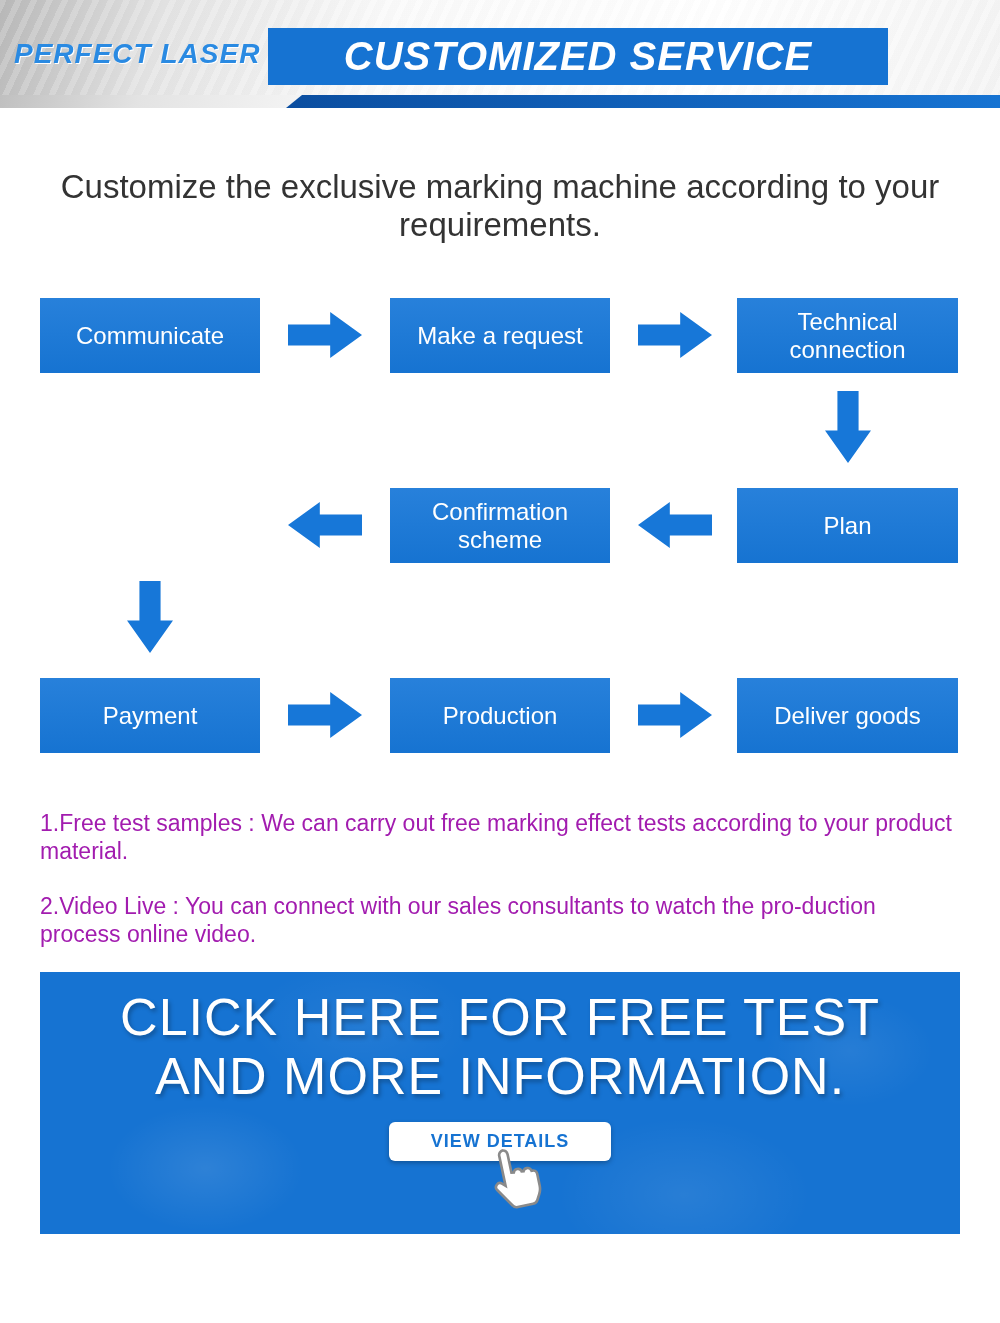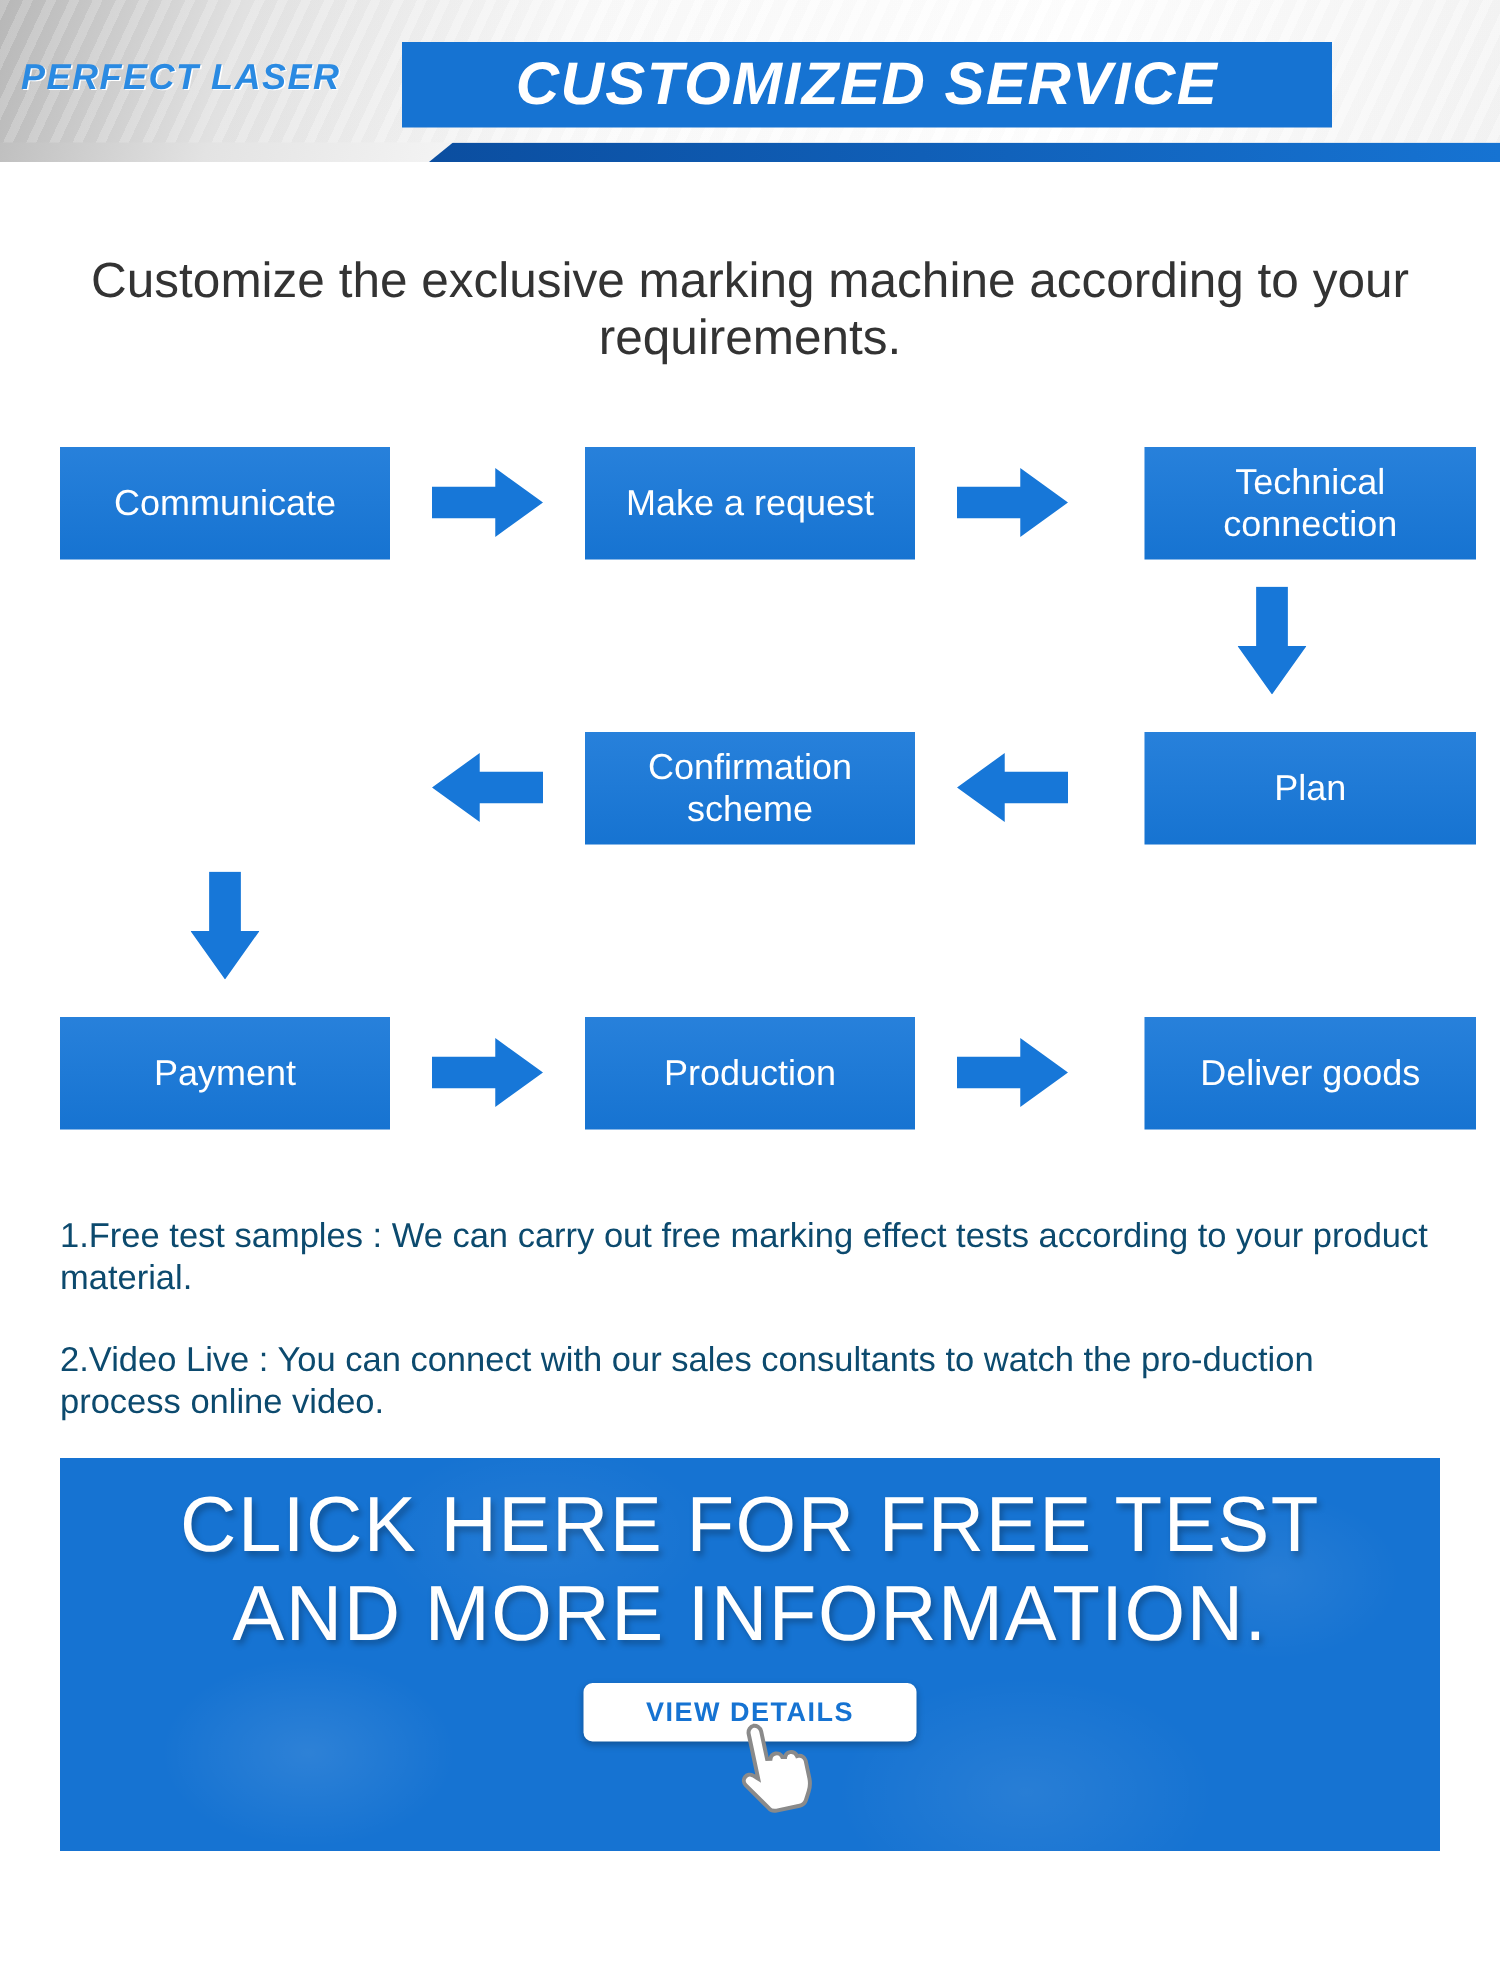--- a/index.html
+++ b/index.html
@@ -11,21 +11,21 @@
 
   
   .header { position:relative; height:108px;
     background:linear-gradient(105deg,#b9b9b9 0%,#e3e3e3 16%,#fafafa 38%,#ffffff 70%,#f4f4f4 100%);
   }
   .header::after { content:""; position:absolute; left:0; top:0; width:100%; height:95px;
     background:repeating-linear-gradient(115deg, rgba(255,255,255,0.5) 0 6px, rgba(0,0,0,0.03) 6px 14px);
     opacity:.35; pointer-events:none;
   }
   .logo { position:absolute; left:14px; top:38px; z-index:2;
-    font-size:24px; font-weight:bold; font-style:italic; letter-spacing:1px;
+    font-size:28px; font-weight:bold; font-style:italic; letter-spacing:1px;
     color:#2a8ae2; text-shadow:1px 1px 0 #ffffff;
   }
   .title-bar { position:absolute; left:268px; top:28px; width:620px; height:57px;
     background:#1673d2; display:flex; align-items:center; justify-content:center; z-index:2;
   }
   .title-bar span { color:#fff; font-size:40px; font-weight:bold; font-style:italic; letter-spacing:1px; }
   .stripe { position:absolute; left:286px; top:95px; width:714px; height:13px; z-index:2;
     background:linear-gradient(90deg,#0b4ea0,#1673d2);
     clip-path:polygon(16px 0,100% 0,100% 100%,0 100%);
   }
@@ -42,27 +42,27 @@
     display:flex; align-items:center; justify-content:center;
   }
   .arrow-right,.arrow-left { position:absolute; width:74px; height:46px; background:#1777d8;
     clip-path:polygon(0 27%, 57% 27%, 57% 0, 100% 50%, 57% 100%, 57% 73%, 0 73%);
   }
   .arrow-left { clip-path:polygon(100% 27%, 43% 27%, 43% 0, 0 50%, 43% 100%, 43% 73%, 100% 73%); }
   .arrow-down { position:absolute; width:46px; height:72px; background:#1777d8;
     clip-path:polygon(27% 0, 73% 0, 73% 55%, 100% 55%, 50% 100%, 0 55%, 27% 55%);
   }
   .r1 { top:0; } .r2 { top:190px; } .r3 { top:380px; }
-  .c1 { left:40px; } .c2 { left:390px; } .c3 { left:763px; width:221px; }
+  .c1 { left:40px; } .c2 { left:390px; } .c3 { left:737px; width:221px; }
   .g1 { left:288px; } .g2 { left:638px; }
   .ar1 { top:14px; } .ar2 { top:204px; } .ar3 { top:394px; }
   .down1 { left:825px; top:93px; } .down2 { left:127px; top:283px; }
 
   
-  .notes { margin:56px 40px 0; font-size:23px; color:#0c4a6e; }
+  .notes { margin:56px 40px 0; font-size:23px; color:#a21caf; }
   .notes p { margin-bottom:27px; line-height:1.22; }
   .notes p:last-child { margin-bottom:0; }
 
   
   .banner { position:relative; margin:24px 40px 0; height:262px; background:#1673d2;
     overflow:hidden; cursor:pointer;
   }
   .banner::before { content:""; position:absolute; inset:0; pointer-events:none;
     background:
       radial-gradient(140px 90px at 18% 75%, rgba(255,255,255,0.10), transparent 70%),

